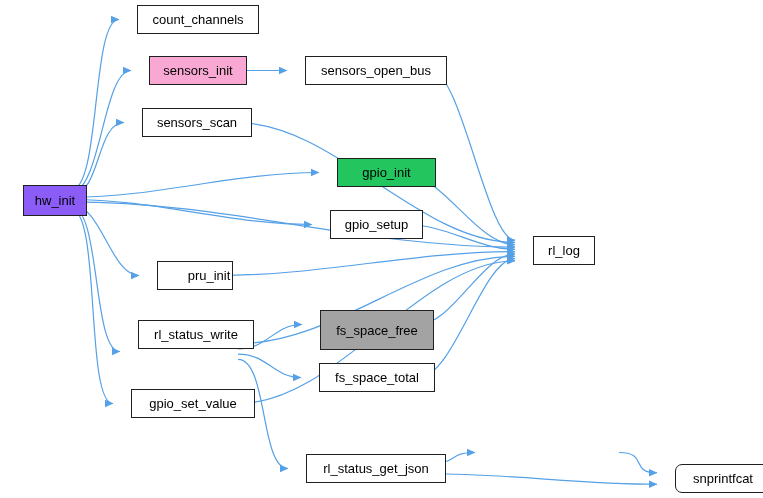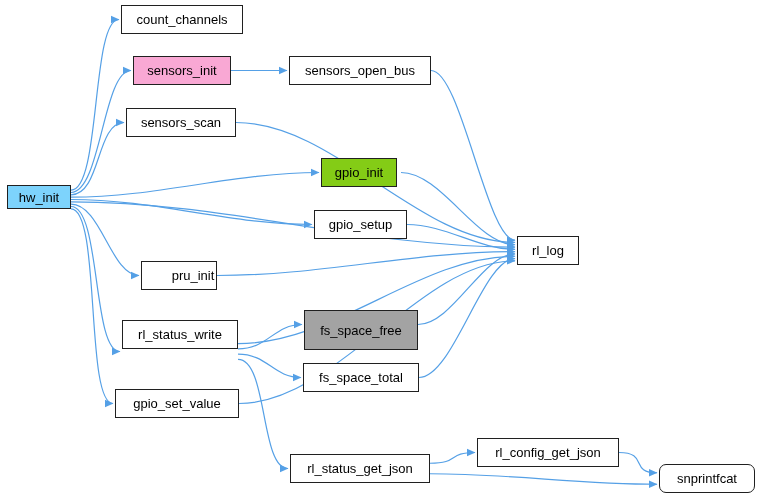--- a/index.html
+++ b/index.html
@@ -10,20 +10,21 @@
   .node{
     position:absolute;
     display:flex;align-items:center;justify-content:center;
     background:#ffffff;
     border:1px solid #202020;
     box-sizing:border-box;
     font-size:13px;color:#000000;
     white-space:nowrap;
     pointer-events:auto;
     cursor:pointer;
+    margin-left:16px;
   }
   .node.highlight{cursor:default}
 </style>
 </head>
 <body>
 
 <div id="canvas">
   <svg id="edges" width="763" height="498">
     <defs>
       <marker id="arrowhead" viewBox="0 0 10 10" refX="8.5" refY="5" markerWidth="8" markerHeight="8" orient="auto">
@@ -50,30 +51,29 @@
       <path d="M 238 343.625 C 335.65 343.625, 419.35 256.25, 515 256.25" fill="none" stroke="#55a0e6" stroke-width="1.2" marker-end="url(#arrowhead)"></path>
       <path d="M 238 359.375 C 268 359.375, 260 468.5, 288 468.5" fill="none" stroke="#55a0e6" stroke-width="1.2" marker-end="url(#arrowhead)"></path>
       <path d="M 418 324.5 C 452.65 324.5, 482.35 253.95, 515 253.95" fill="none" stroke="#55a0e6" stroke-width="1.2" marker-end="url(#arrowhead)"></path>
       <path d="M 419 377.5 C 453.3 377.5, 482.7 258.55, 515 258.55" fill="none" stroke="#55a0e6" stroke-width="1.2" marker-end="url(#arrowhead)"></path>
       <path d="M 239 403.5 C 336.3 403.5, 419.7 260.85, 515 260.85" fill="none" stroke="#55a0e6" stroke-width="1.2" marker-end="url(#arrowhead)"></path>
       <path d="M 430 463.25 C 460 463.25, 447 452.5, 475 452.5" fill="none" stroke="#55a0e6" stroke-width="1.2" marker-end="url(#arrowhead)"></path>
       <path d="M 430 473.75 C 510.15 473.75, 578.85 484.25, 657 484.25" fill="none" stroke="#55a0e6" stroke-width="1.2" marker-end="url(#arrowhead)"></path>
       <path d="M 619 452.5 C 649 452.5, 629 472.75, 657 472.75" fill="none" stroke="#55a0e6" stroke-width="1.2" marker-end="url(#arrowhead)"></path>
     </svg>
   <div id="nodes-layer">
-      <div class="node highlight" style="left: 7px; top: 185px; width: 64px; height: 24px; border-color: rgb(32, 32, 32); background: #7dd3fc;">hw_init</div>
+      <div class="node highlight" style="left: 7px; top: 185px; width: 64px; height: 31px; border-color: rgb(32, 32, 32); background: #8b5cf6;">hw_init</div>
       <div class="node" style="left: 121px; top: 5px; width: 122px; height: 29px; border-color: rgb(32, 32, 32); background: rgb(255, 255, 255);">count_channels</div>
       <div class="node" style="left: 133px; top: 56px; width: 98px; height: 29px; border-color: rgb(32, 32, 32); background: #f9a8d4;">sensors_init</div>
       <div class="node" style="left: 289px; top: 56px; width: 142px; height: 29px; border-color: rgb(32, 32, 32); background: rgb(255, 255, 255);">sensors_open_bus</div>
       <div class="node" style="left: 126px; top: 108px; width: 110px; height: 29px; border-color: rgb(32, 32, 32); background: rgb(255, 255, 255);">sensors_scan</div>
-      <div class="node" style="left: 321px; top: 158px; width: 76px; height: 29px; border-color: rgb(32, 32, 32); background: #84cc16;">gpio_init</div>
+      <div class="node" style="left: 321px; top: 158px; width: 99px; height: 29px; border-color: rgb(32, 32, 32); background: #22c55e;">gpio_init</div>
       <div class="node" style="left: 314px; top: 210px; width: 93px; height: 29px; border-color: rgb(32, 32, 32); background: rgb(255, 255, 255);">gpio_setup</div>
       <div class="node" style="left: 517px; top: 236px; width: 62px; height: 29px; border-color: rgb(32, 32, 32); background: rgb(255, 255, 255);">rl_log</div>
       <div class="node" style="left: 141px; top: 261px; width: 76px; height: 29px; border-color: rgb(32, 32, 32); background: rgb(255, 255, 255); padding-left: 28px;">pru_init</div>
       <div class="node" style="left: 304px; top: 310px; width: 114px; height: 40px; border-color: rgb(32, 32, 32); background: #a3a3a3;">fs_space_free</div>
       <div class="node" style="left: 122px; top: 320px; width: 116px; height: 29px; border-color: rgb(32, 32, 32); background: rgb(255, 255, 255);">rl_status_write</div>
       <div class="node" style="left: 303px; top: 363px; width: 116px; height: 29px; border-color: rgb(32, 32, 32); background: rgb(255, 255, 255);">fs_space_total</div>
       <div class="node" style="left: 115px; top: 389px; width: 124px; height: 29px; border-color: rgb(32, 32, 32); background: rgb(255, 255, 255);">gpio_set_value</div>
       <div class="node" style="left: 290px; top: 454px; width: 140px; height: 29px; border-color: rgb(32, 32, 32); background: rgb(255, 255, 255);">rl_status_get_json</div>
-      <div class="node" style="left: 477px; top: 438px; width: 142px; height: 29px; border-color: rgb(32, 32, 32); background: rgb(255, 255, 255);">rl_config_get_json</div>
       <div class="node" style="left: 659px; top: 464px; width: 96px; height: 29px; border-color: rgb(32, 32, 32); background: rgb(255, 255, 255); border-radius: 7px;">snprintfcat</div>
     </div>
 </div>
 
 </body></html>

